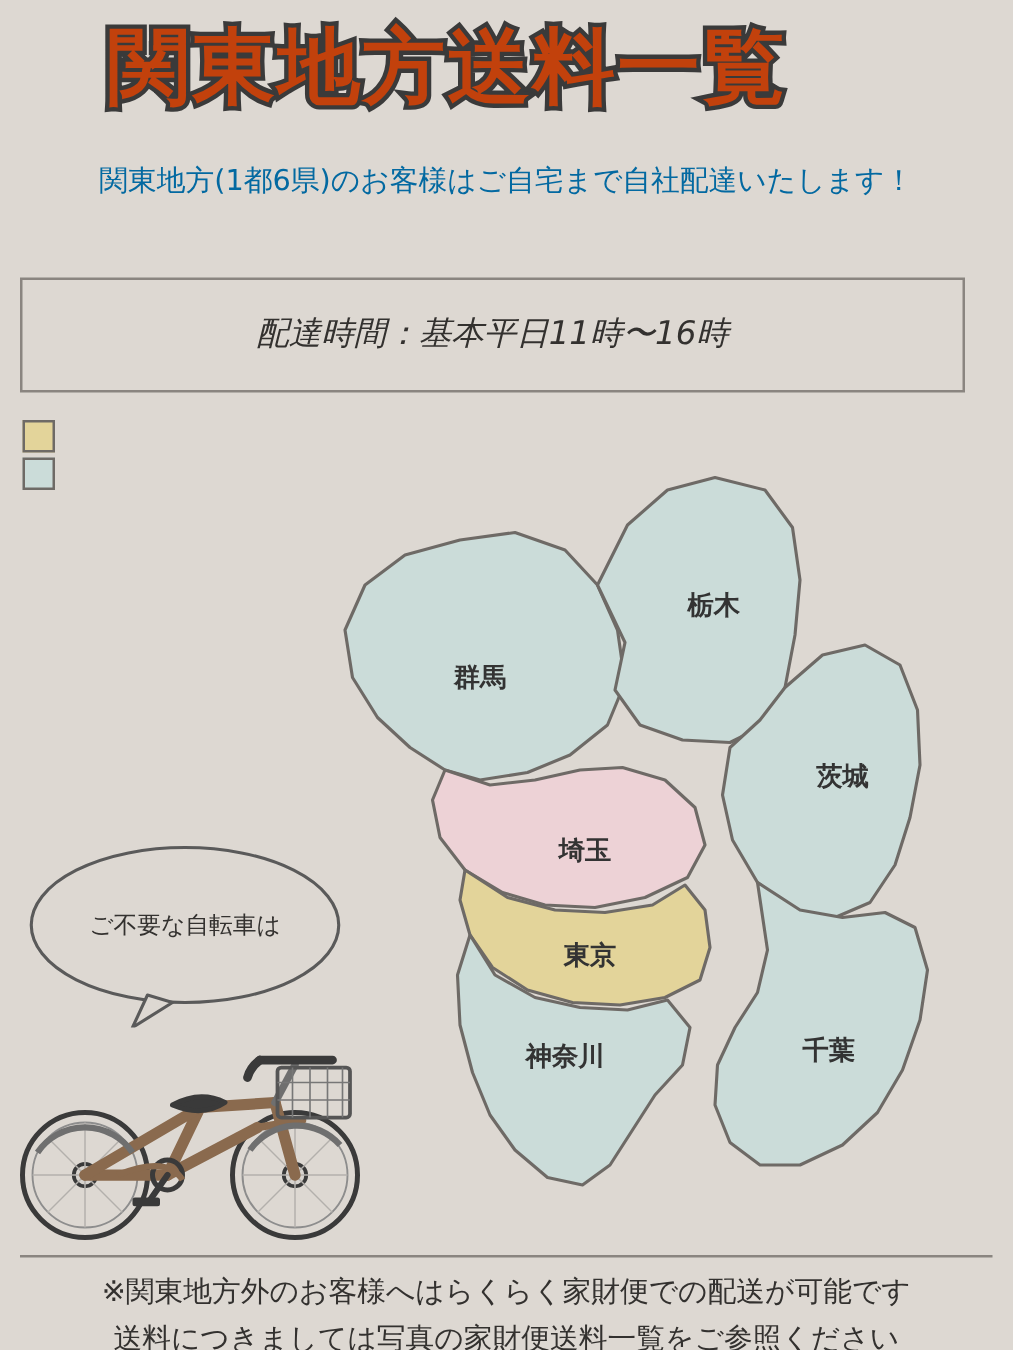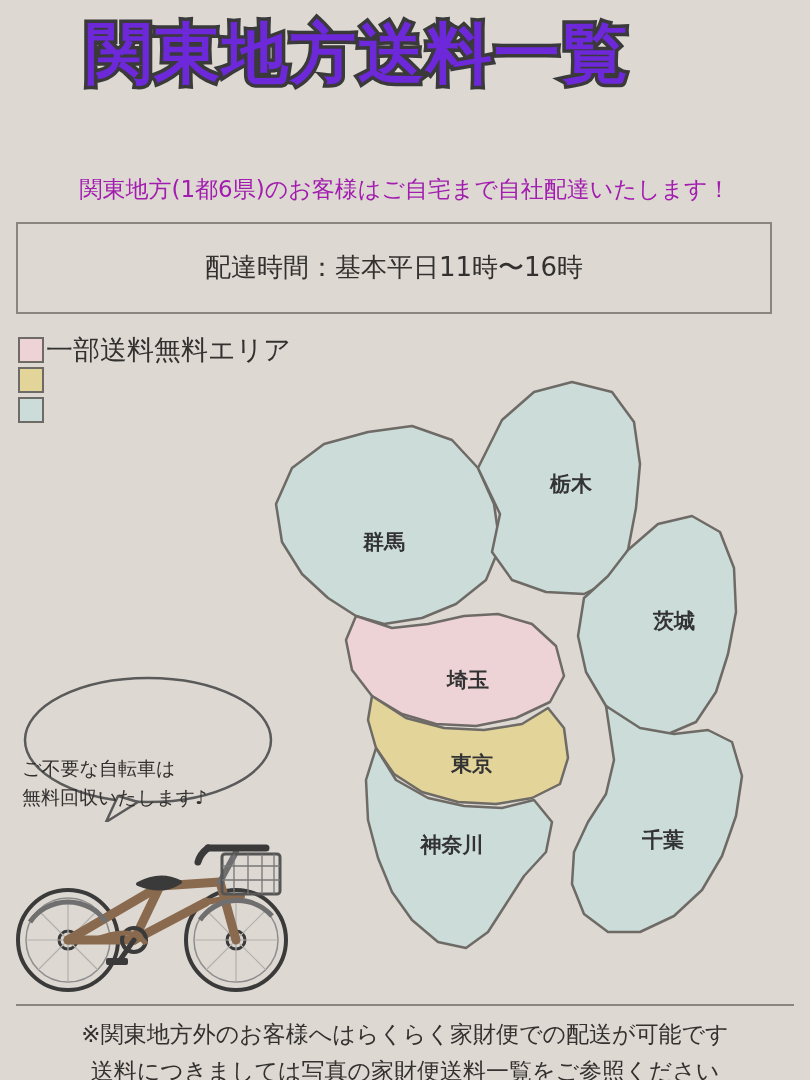--- a/index.html
+++ b/index.html
@@ -24,55 +24,55 @@
   
   .title {
     position: absolute;
     top: 16px;
     left: 0;
     width: 716px;
     text-align: center;
     font-size: 66px;
     font-weight: bold;
     letter-spacing: 2px;
-    color: #6d28d9;
+    color: #c2410c;
     -webkit-text-stroke: 7px #3a3a3a;
     paint-order: stroke fill;
     font-family: "DejaVu Sans", sans-serif;
     line-height: 1.15;
   }
 
   
   .lead {
     position: absolute;
     top: 128px;
     left: 0;
     width: 810px;
     text-align: center;
     font-size: 23px;
-    color: #a21caf;
+    color: #0369a1;
     line-height: 1.55;
     font-family: "DejaVu Sans", sans-serif;
-    margin-top: 44px;
   }
 
   
   .time-box {
     position: absolute;
     top: 222px;
     left: 16px;
     width: 756px;
     height: 92px;
     border: 2px solid #8a8580;
     box-sizing: border-box;
     display: flex;
     flex-direction: column;
     align-items: center;
     justify-content: center;
     background: transparent;
+    font-style: italic;
   }
   .time-box div {
     font-size: 26px;
     color: #33312f;
     line-height: 1.35;
     font-family: "DejaVu Sans", sans-serif;
   }
 
   
   .legend {
@@ -122,25 +122,25 @@
     top: 672px;
     left: 22px;
     width: 252px;
     height: 150px;
   }
   .bubble-text {
     position: absolute;
     top: 726px;
     left: 22px;
     width: 252px;
+    text-align: center;
     font-size: 19px;
     color: #33312f;
     line-height: 1.5;
     font-family: "DejaVu Sans", sans-serif;
-    margin-top: 28px;
   }
 
   
   .bike {
     position: absolute;
     top: 818px;
     left: 10px;
     width: 310px;
     height: 180px;
   }
@@ -174,24 +174,20 @@
 
   <div class="lead">
     <div>関東地方(1都6県)のお客様はご自宅まで自社配達いたします！</div>
   </div>
 
   <div class="time-box">
     <div>配達時間：基本平日11時〜16時</div>
   </div>
 
   <div class="legend">
-    <div class="legend-row">
-      <span class="swatch" style="background:#edd2d6"></span>
-      <span class="legend-label">一部送料無料エリア</span>
-    </div>
     <div class="legend-row">
       <span class="swatch" style="background:#e3d49a"></span>
     </div>
     <div class="legend-row">
       <span class="swatch" style="background:#cbdcd9"></span>
     </div>
   </div>
 
   <div class="map">
     <svg viewBox="0 0 600 660" width="600" height="660" xmlns="http://www.w3.org/2000/svg">
@@ -234,21 +230,20 @@
   </div>
 
   <div class="bubble">
     <svg viewBox="0 0 252 150" width="252" height="150" xmlns="http://www.w3.org/2000/svg">
       <ellipse cx="126" cy="68" rx="123" ry="62" fill="none" stroke="#5a5a5a" stroke-width="2.5"></ellipse>
       <path d="M96 124 L84 150 L116 130 Z" fill="#ddd8d2" stroke="#5a5a5a" stroke-width="2.5" stroke-linejoin="round"></path>
     </svg>
   </div>
   <div class="bubble-text">
     <div>ご不要な自転車は</div>
-    <div>無料回収いたします♪</div>
   </div>
 
   <div class="bike">
     <svg viewBox="0 0 310 180" width="310" height="180" xmlns="http://www.w3.org/2000/svg">
 
       <circle cx="58" cy="122" r="50" fill="none" stroke="#3a3a3a" stroke-width="4"></circle>
       <circle cx="58" cy="122" r="42" fill="none" stroke="#8d8d8d" stroke-width="1.5"></circle>
       <circle cx="58" cy="122" r="9" fill="#d8d4cf" stroke="#3a3a3a" stroke-width="3"></circle>
       <circle cx="226" cy="122" r="50" fill="none" stroke="#3a3a3a" stroke-width="4"></circle>
       <circle cx="226" cy="122" r="42" fill="none" stroke="#8d8d8d" stroke-width="1.5"></circle>

